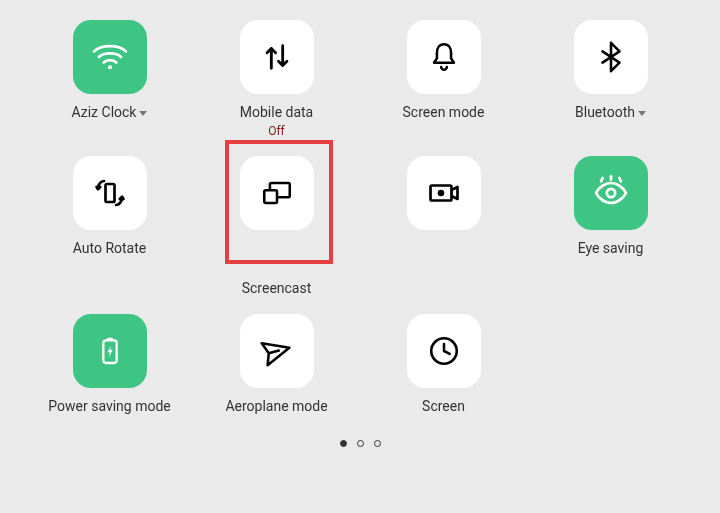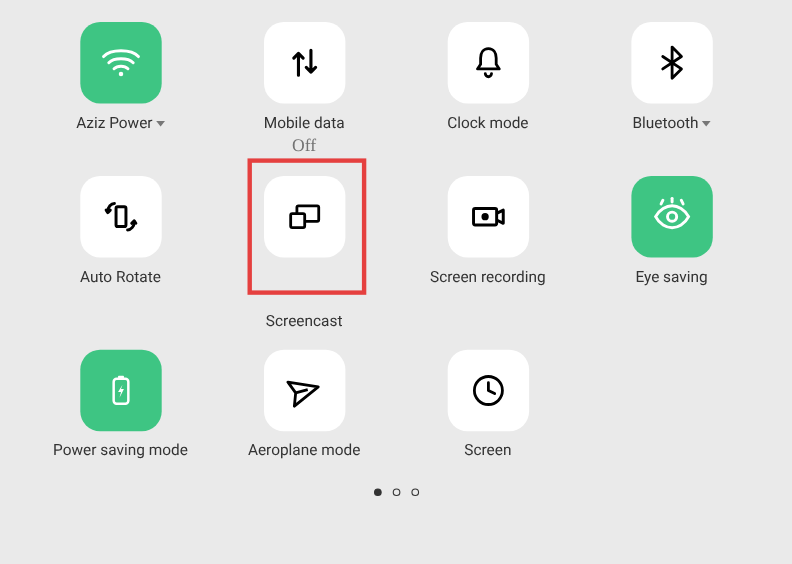--- a/index.html
+++ b/index.html
@@ -41,24 +41,23 @@
       background: #3ec583;
     }
     .tile-label {
       margin-top: 10px;
       font-size: 14px;
       color: #333;
       text-align: center;
       white-space: nowrap;
     }
     .tile-sublabel {
-      font-size: 16px;
-      color: #737373;
+      font-size: 12px;
+      color: #7f1d1d;
       margin-top: 4px;
-      font-family: Liberation Serif, serif;
     }
     .dropdown-caret {
       display: inline-block;
       width: 0;
       height: 0;
       border-left: 4px solid transparent;
       border-right: 4px solid transparent;
       border-top: 5px solid #777;
       margin-left: 3px;
       vertical-align: middle;
@@ -95,21 +94,21 @@
   <div class="tile">
     <div class="tile-button active">
       <svg width="38" height="38" viewBox="0 0 24 24">
         <path d="M2 8.5 C6 4 18 4 22 8.5" stroke="#fff" stroke-width="1.7" fill="none" stroke-linecap="round"></path>
         <path d="M5 12 C8 9 16 9 19 12" stroke="#fff" stroke-width="1.7" fill="none" stroke-linecap="round"></path>
         <path d="M8 15.5 C10 13.5 14 13.5 16 15.5" stroke="#fff" stroke-width="1.7" fill="none" stroke-linecap="round"></path>
         <circle cx="12" cy="18.5" r="1.3" fill="#fff"></circle>
       </svg>
     </div>
     <div class="tile-label">
-      <span>Aziz Power</span><span class="dropdown-caret"></span>
+      <span>Aziz Clock</span><span class="dropdown-caret"></span>
     </div>
   </div>
 
   <div class="tile">
     <div class="tile-button">
       <svg width="34" height="34" viewBox="0 0 24 24">
         <path d="M8 20 L8 6 M8 6 L5 9 M8 6 L11 9" stroke="#000" stroke-width="2" fill="none" stroke-linecap="round" stroke-linejoin="round"></path>
         <path d="M16 4 L16 18 M16 18 L13 15 M16 18 L19 15" stroke="#000" stroke-width="2" fill="none" stroke-linecap="round" stroke-linejoin="round"></path>
       </svg>
     </div>
@@ -117,21 +116,21 @@
     <div class="tile-sublabel">Off</div>
   </div>
 
   <div class="tile">
     <div class="tile-button">
       <svg width="34" height="34" viewBox="0 0 24 24">
         <path d="M12 3 C15.5 3 17 6 17 9 L17 13 L19 16 L5 16 L7 13 L7 9 C7 6 8.5 3 12 3 Z" stroke="#000" stroke-width="1.8" fill="none" stroke-linejoin="round"></path>
         <path d="M10 19 C10 20 11 21 12 21 C13 21 14 20 14 19" stroke="#000" stroke-width="1.8" fill="none" stroke-linecap="round"></path>
       </svg>
     </div>
-    <div class="tile-label">Clock mode</div>
+    <div class="tile-label">Screen mode</div>
   </div>
 
   <div class="tile">
     <div class="tile-button">
       <svg width="34" height="34" viewBox="0 0 24 24">
         <path d="M12 2 L12 22 L18 16 L6 8 M12 2 L18 8 L6 16" stroke="#000" stroke-width="1.8" fill="none" stroke-linejoin="round" stroke-linecap="round"></path>
       </svg>
     </div>
     <div class="tile-label">
       <span>Bluetooth</span><span class="dropdown-caret"></span>
@@ -163,21 +162,20 @@
   </div>
 
   <div class="tile">
     <div class="tile-button">
       <svg width="36" height="36" viewBox="0 0 24 24">
         <rect x="3" y="7" width="14" height="10" rx="1" stroke="#000" stroke-width="1.8" fill="none"></rect>
         <circle cx="10" cy="12" r="2.2" fill="#000"></circle>
         <path d="M17 10 L21 8 L21 16 L17 14" stroke="#000" stroke-width="1.8" fill="none" stroke-linejoin="round"></path>
       </svg>
     </div>
-    <div class="tile-label">Screen recording</div>
   </div>
 
 
   <div class="tile">
     <div class="tile-button active">
       <svg width="40" height="40" viewBox="0 0 24 24">
         <path d="M3 12 C5 8 9 6 12 6 C15 6 19 8 21 12 C19 16 15 18 12 18 C9 18 5 16 3 12 Z" stroke="#fff" stroke-width="1.6" fill="none"></path>
         <circle cx="12" cy="12" r="2.5" stroke="#fff" stroke-width="1.6" fill="none"></circle>
         <line x1="6" y1="5" x2="7" y2="3" stroke="#fff" stroke-width="1.6" stroke-linecap="round"></line>
         <line x1="12" y1="4" x2="12" y2="2" stroke="#fff" stroke-width="1.6" stroke-linecap="round"></line>

